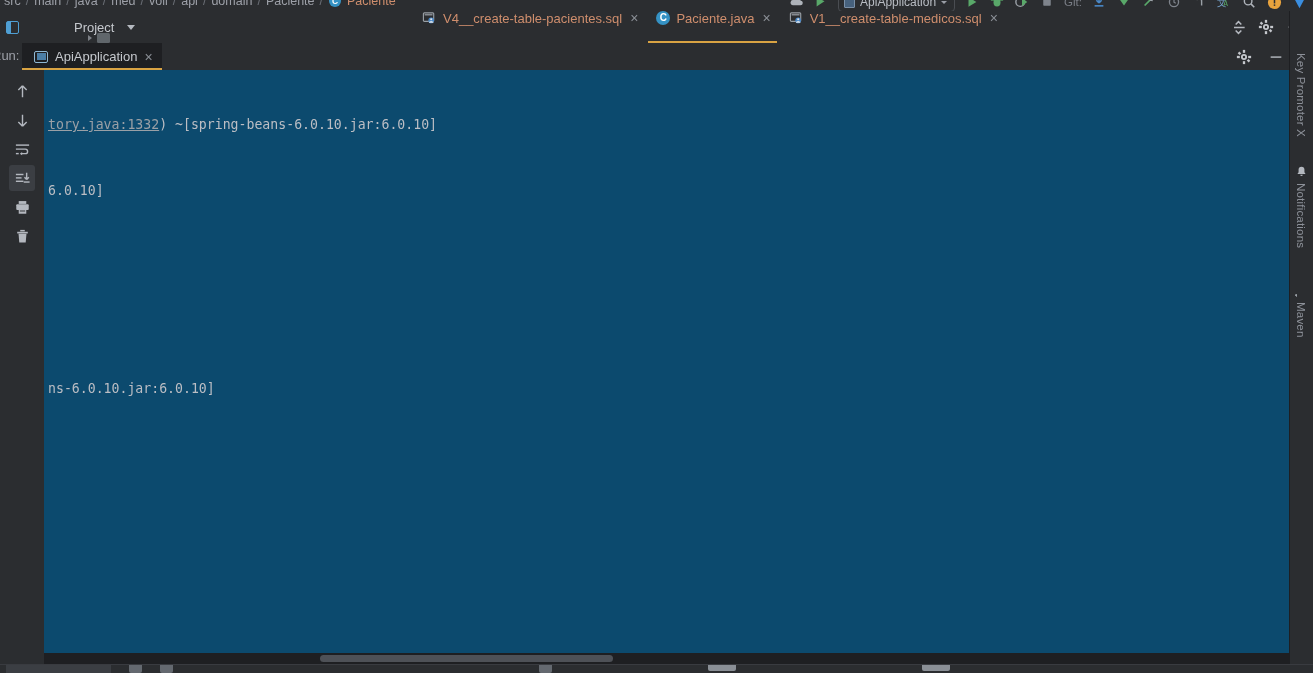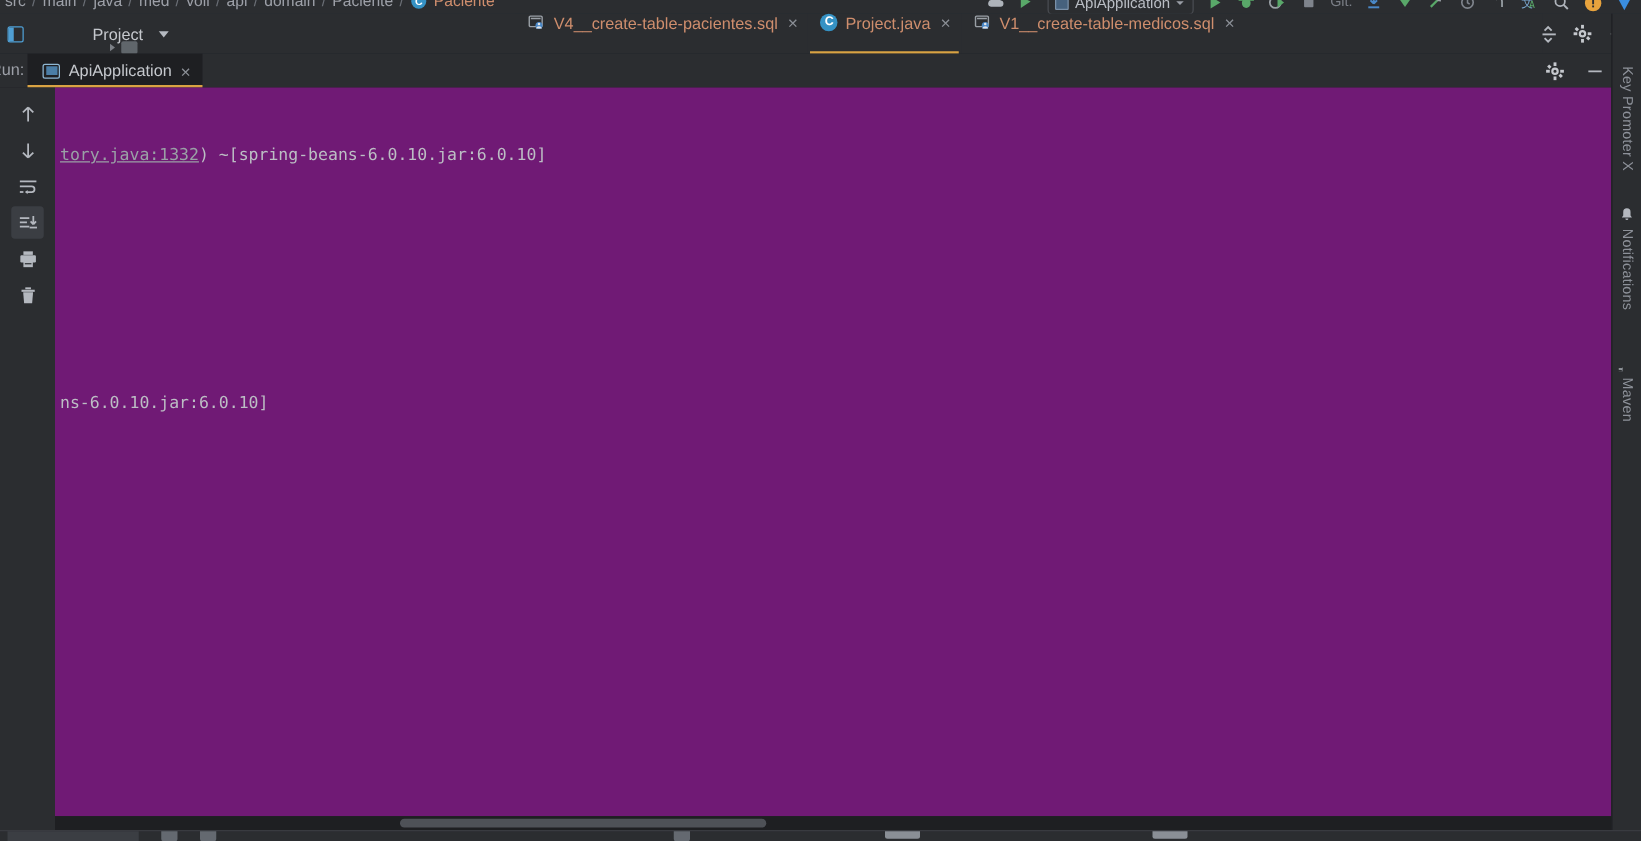--- a/index.html
+++ b/index.html
@@ -114,21 +114,21 @@
     position: absolute; left: 0; top: 70px; width: 44px; height: 600px;
     background: #2b2d30; display: flex; flex-direction: column; align-items: center;
     padding-top: 8px; gap: 3px;
   }
   .g-btn { width: 26px; height: 26px; display:flex; align-items:center; justify-content:center; border-radius: 3px; }
   .g-btn.selected { background: #3b3e43; }
 
   
   .console {
     position: absolute; left: 44px; top: 70px; width: 1256px; height: 583px;
-    background: #701a75; overflow: hidden;
+    background: #0c4a6e; overflow: hidden;
     font-family: "DejaVu Sans Mono", monospace; font-size: 13.2px; line-height: 22px;
     color: #bcbec4; white-space: pre; padding-top: 0px;
   }
   .cline { height: 22px; padding-left: 4px; white-space: pre; }
   .cline .lnk { color: #9aa0a6; text-decoration: underline; }
 
   
   .hscroll-track { position: absolute; left: 44px; top: 653px; width: 1256px; height: 11px; background: #1e1f22; }
   .hscroll-thumb { position: absolute; left: 320px; top: 655px; width: 293px; height: 7px; background: #4e5157; border-radius: 4px; }
 
@@ -342,21 +342,21 @@
           <circle cx="9.8" cy="8.8" r="1.1" fill="#dfe3e8"></circle>
           <path d="M7.2 12.6a2.7 2.7 0 0 1 5.2 0z" fill="#dfe3e8"></path>
         </svg>
       </span>
       <span class="etab-name">V4__create-table-pacientes.sql</span>
       <span class="etab-close">×</span>
     </div>
 
     <div class="etab active">
       <span class="javaico">C</span>
-      <span class="etab-name">Project.java</span>
+      <span class="etab-name">Paciente.java</span>
       <span class="etab-close">×</span>
     </div>
 
     <div class="etab">
       <span class="sqlico">
         <svg width="15" height="15" viewBox="0 0 16 16">
           <rect x="1.5" y="2" width="11" height="9" rx="1" fill="none" stroke="#9aa0a6" stroke-width="1.2"></rect>
           <rect x="2.8" y="3.4" width="8.4" height="1.3" fill="#9aa0a6"></rect>
           <circle cx="9.8" cy="10" r="3" fill="#4a88c7"></circle>
           <circle cx="9.8" cy="8.8" r="1.1" fill="#dfe3e8"></circle>
@@ -437,20 +437,21 @@
       <svg width="17" height="17" viewBox="0 0 18 18">
         <rect x="6.6" y="2" width="4.8" height="1.6" fill="#b4b8bf"></rect>
         <rect x="3.4" y="4" width="11.2" height="1.8" fill="#b4b8bf"></rect>
         <path d="M4.8 6.2h8.4l-.8 9.2H5.6z" fill="#b4b8bf"></path>
       </svg>
     </span>
   </div>
 
   <div class="console">
     <div class="cline"><span class="lnk">tory.java:1332</span><span>) ~[spring-beans-6.0.10.jar:6.0.10]</span></div>
+    <div class="cline"><span>6.0.10]</span></div>
     <div class="cline"><span></span></div>
     <div class="cline"><span></span></div>
     <div class="cline"><span>ns-6.0.10.jar:6.0.10]</span></div>
     
     
     
     
     
     
     

